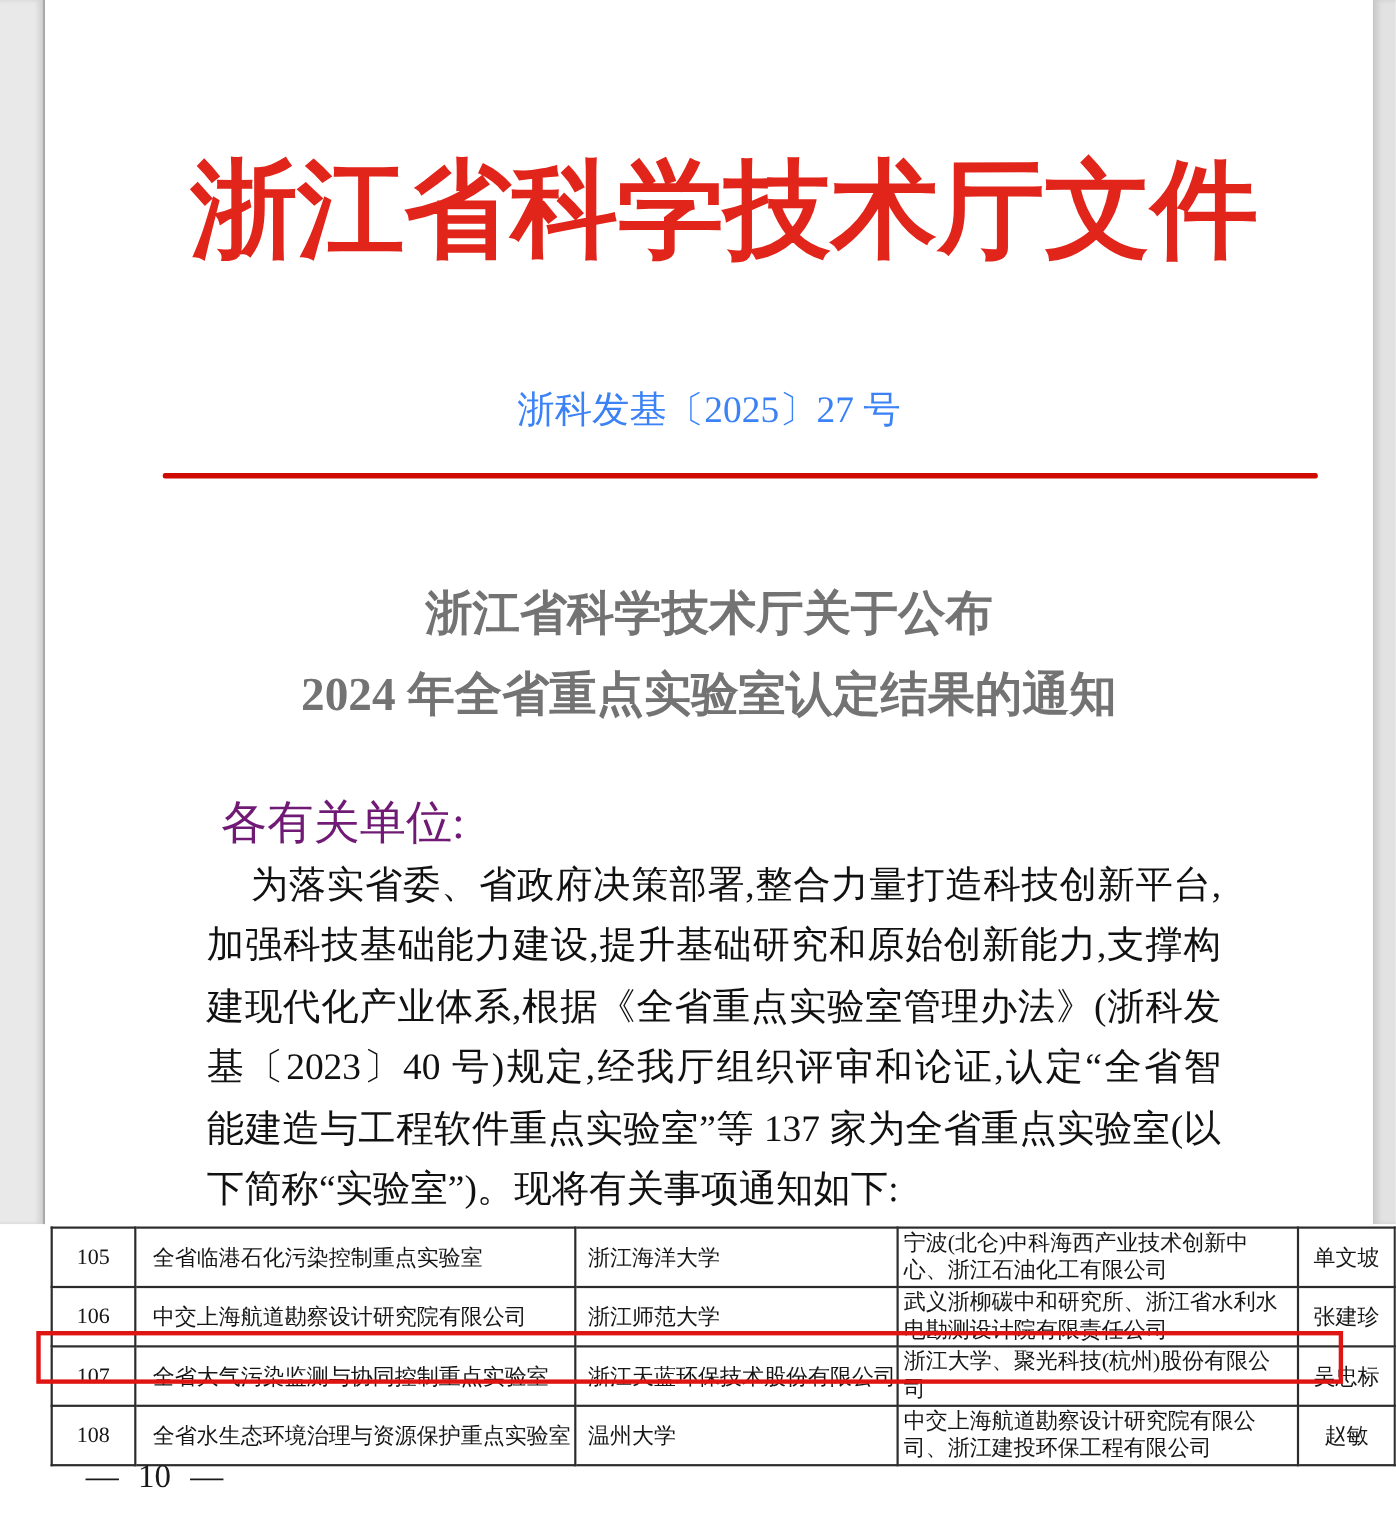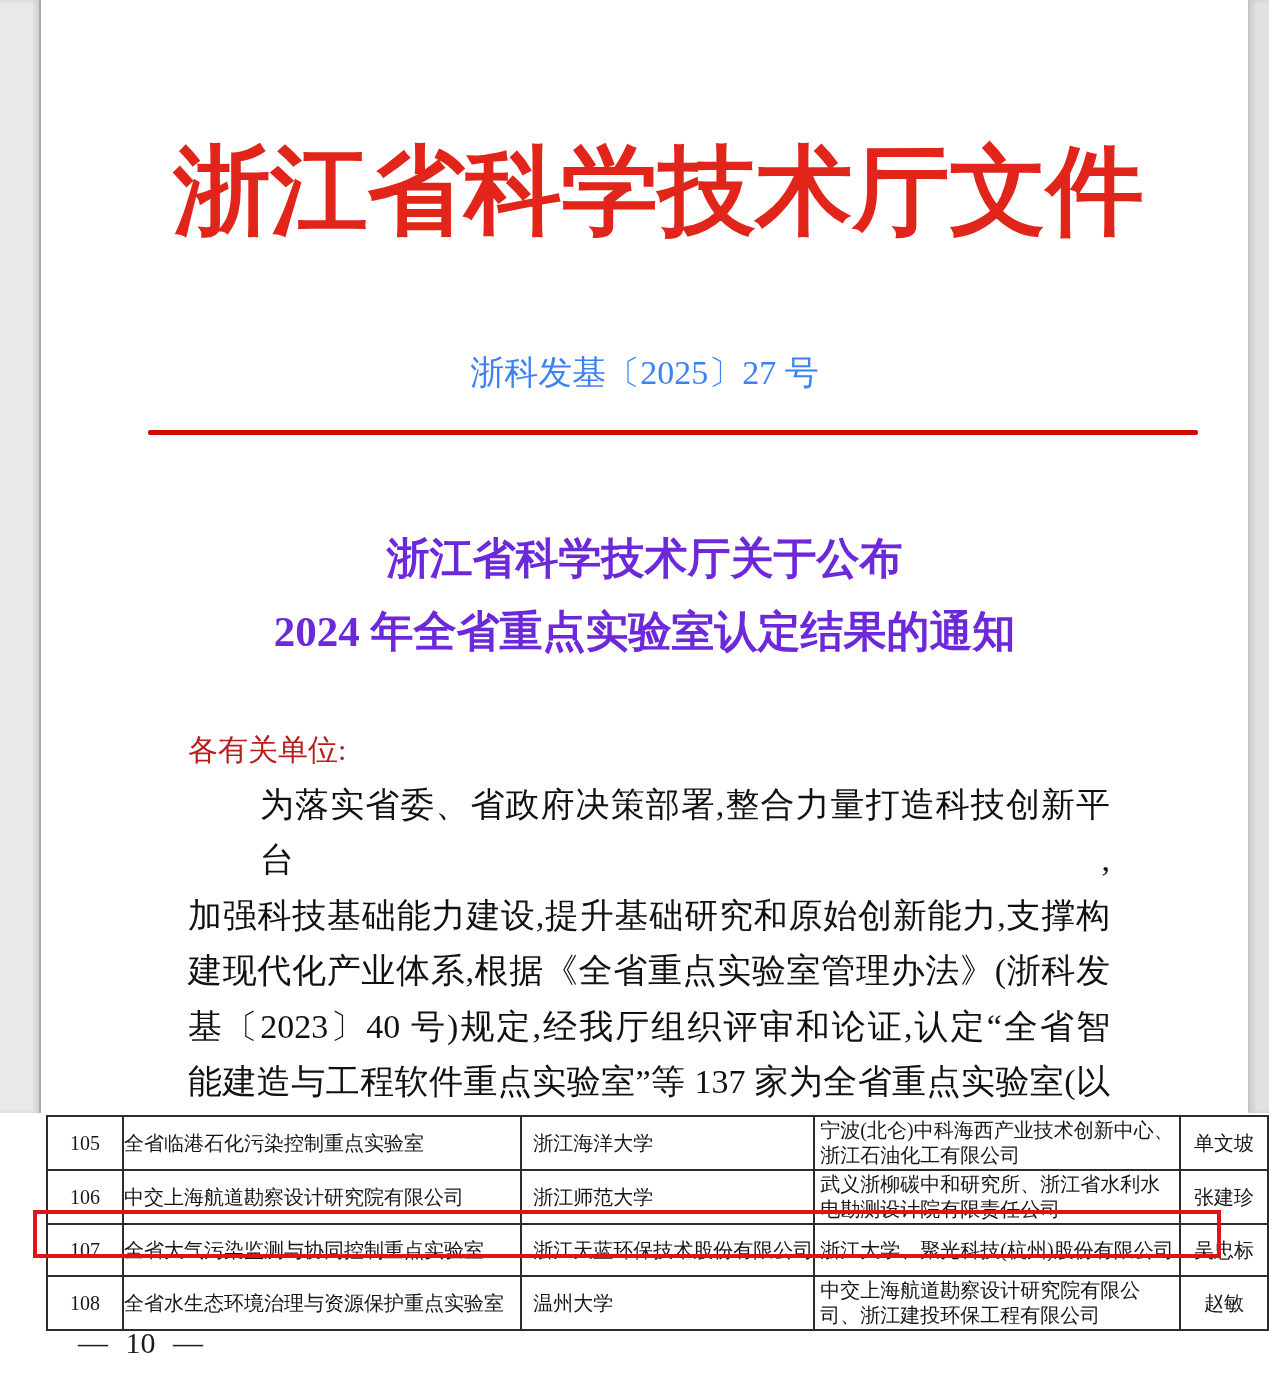--- a/index.html
+++ b/index.html
@@ -48,54 +48,54 @@
   }
   .red-rule {
     position: absolute; left: 107px; top: 430px; width: 1050px; height: 5px;
     background: var(--rule_red, #cf0a00);
     border-radius: 2px;
   }
   .notice-title {
     position: absolute; top: 522px; left: 0; width: 100%;
     text-align: center;
     font-size: 43px; font-weight: bold; line-height: 73px;
-    color: #6d28d9;
+    color: #737373;
     white-space: nowrap;
   }
   .salutation {
-    position: absolute; left: 147px; top: 722px;
-    font-size: 30px; line-height: 55px;
-    color: #b91c1c;
+    position: absolute; left: 160px; top: 722px;
+    font-size: 42px; line-height: 55px;
+    color: #701a75;
   }
   .body-text {
     position: absolute; left: 147px; top: 777px; width: 922px;
     font-size: 34px; line-height: 55.4px;
     color: #111111;
   }
   .body-text .bline { text-align: justify; text-align-last: justify; }
-  .body-text .bline.indent { margin-left: 72px; }
+  .body-text .bline.indent { margin-left: 40px; }
   .body-text .bline.nojust { text-align: left; text-align-last: left; }
   .table-wrap {
     position: absolute; left: 0; top: 1113px; width: 1269px; height: 273px;
     background: #ffffff;
   }
   table.lab-table {
     position: absolute; left: 46px; top: 2px;
     border-collapse: collapse;
     table-layout: fixed;
   }
   table.lab-table td {
     border: 2px solid #2c2c2c;
     font-size: 20px;
     color: #161616;
     vertical-align: middle;
     overflow: hidden;
   }
   td.c-no   { width: 80px;  text-align: center; font-size: 22px; }
-  td.c-lab  { width: 400px; padding-left: 0; white-space: nowrap; }
+  td.c-lab  { width: 400px; padding-left: 15px; white-space: nowrap; }
   td.c-unit { width: 285px; padding-left: 11px; font-size: 19px; white-space: nowrap; }
   td.c-partner { width: 395px; padding: 1px 5px; font-size: 19.5px; line-height: 25px; }
   td.c-person { width: 94px; text-align: center; }
   tr.r-105, tr.r-106 { height: 48px; }
   tr.r-107 { height: 52px; border-radius: 13px; }
   tr.r-108 { height: 50px; }
   .highlight-box {
     position: absolute; left: 33px; top: 1210px; width: 1188px; height: 48px;
     border: 4px solid var(--highlight_red, #de1512);
     background: transparent;

